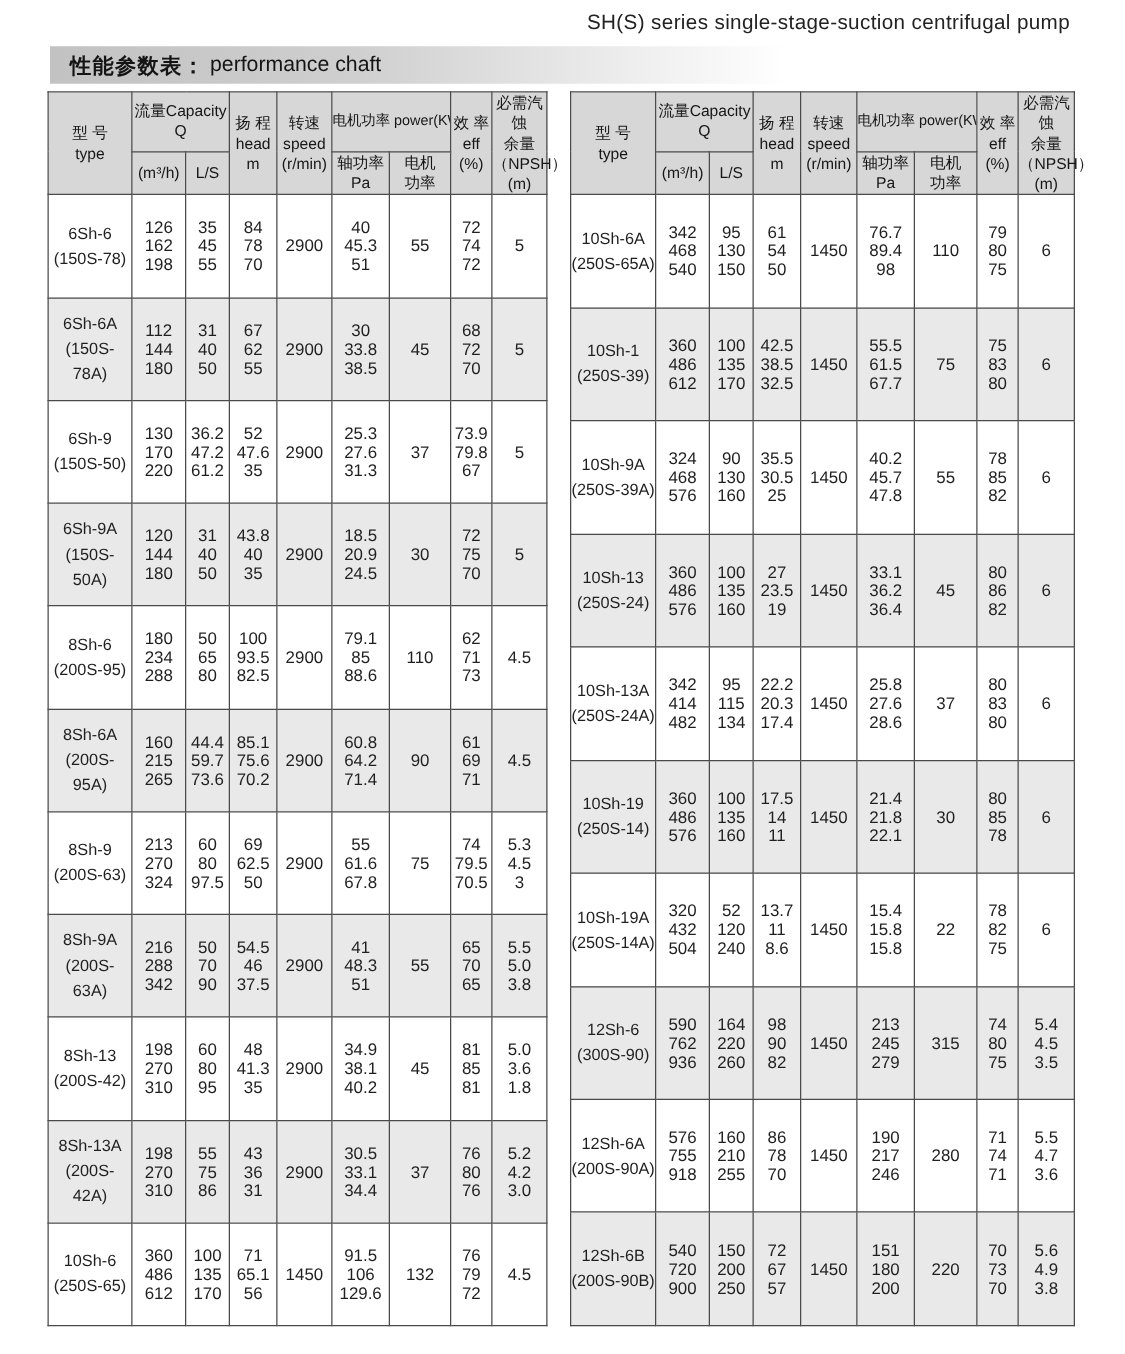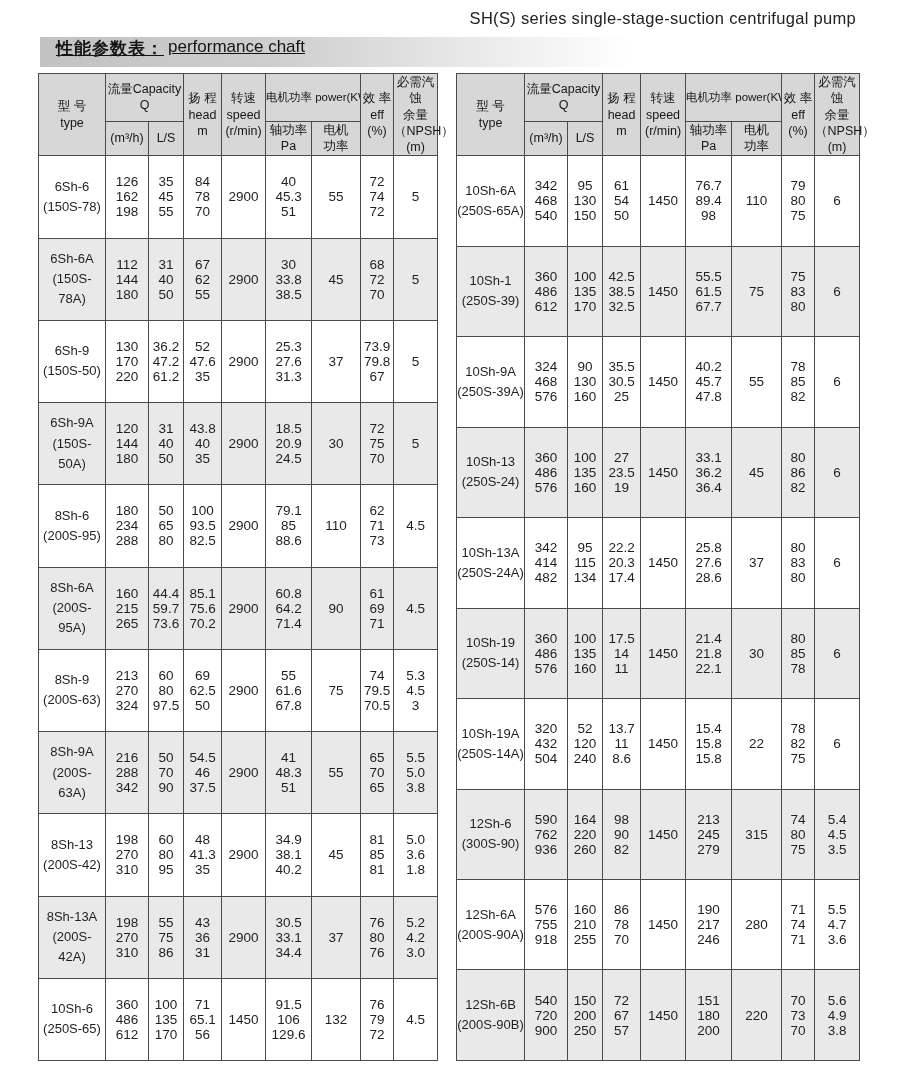--- a/index.html
+++ b/index.html
@@ -10,23 +10,23 @@
     color: #1f1f1f;
     overflow: hidden;
   }
   .page-header { text-align: right; padding: 8px 44px 0 0; }
   .title-zh { font-size: 27px; font-weight: bold; letter-spacing: 2px; color: #111; line-height: 1.15; }
   .title-en { font-size: 16.5px; color: #222; margin-top: 1px; letter-spacing: 0.3px; margin-left: 44px; }
   .section-bar {
     margin: 9px 40px 0 40px;
     height: 30px;
     background: linear-gradient(90deg, #c2c2c2 0%, #cfcfcf 30%, #efefef 58%, #ffffff 72%);
-    display: flex; 
+    display: flex; align-items: center;
     padding-left: 16px;
-    font-size: 17px; color: #141414; text-decoration: underline;
+    font-size: 17px; color: #141414;
   }
   .section-bar .zh { font-weight: bold; letter-spacing: 1px; }
   .section-bar .en { margin-left: 4px; }
   .tables-wrap { display: flex; margin: 6px 0 0 38px; gap: 18px; }
   table { border-collapse: collapse; table-layout: fixed; border: 1px solid #3c3c3c; }
   #left-table  { width: 399px; }
   #right-table { width: 403px; }
   th, td {
     border: 1px solid #4a4a4a;
     text-align: center; vertical-align: middle;

